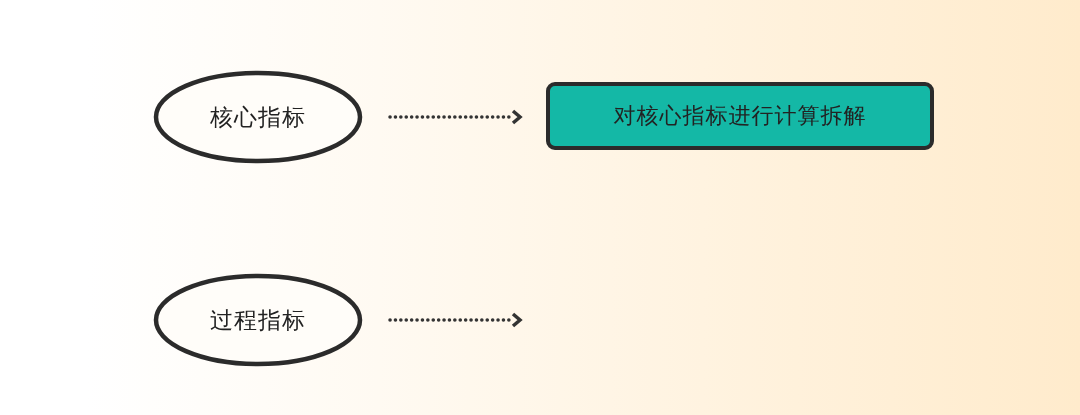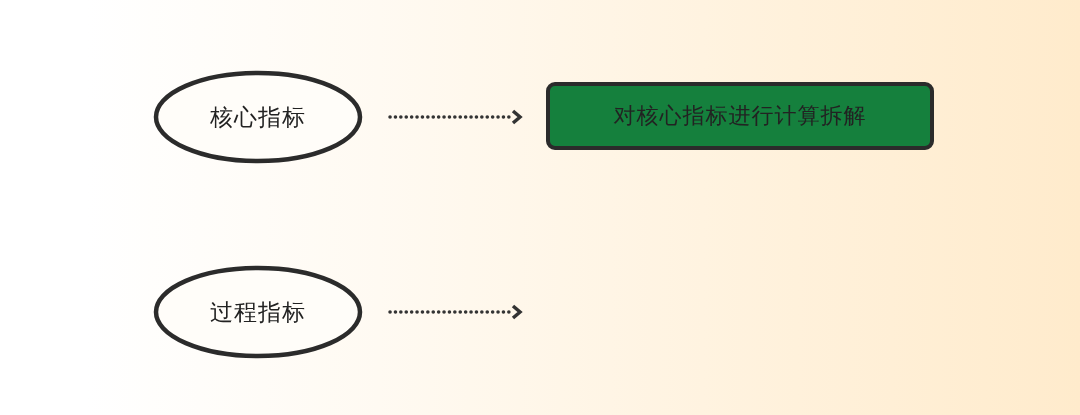--- a/index.html
+++ b/index.html
@@ -54,31 +54,31 @@
       height: 20px;
     }
     .box {
       position: absolute;
       left: 546px;
       top: 13px;
       width: 380px;
       height: 60px;
       border: 4px solid #2b2b2b;
       border-radius: 9px;
-      background: #15803d;
+      background: #14b8a6;
       display: flex;
       align-items: center;
       justify-content: center;
       font-size: 22px;
       color: #222222;
       letter-spacing: 1px;
       box-sizing: content-box;
     }
     #row-1 { top: 69px; }
-    #row-2 { top: 264px; }
+    #row-2 { top: 272px; }
   </style>
 </head>
 <body>
 
 <div class="row" id="row-1">
   <div class="ellipse-wrap">
     <svg width="212" height="96" viewBox="0 0 212 96">
       <ellipse cx="106" cy="48" rx="102" ry="44" fill="#fffdf9" stroke="#2b2b2b" stroke-width="4.5"></ellipse>
     </svg>
     <div class="ellipse-label">核心指标</div>

